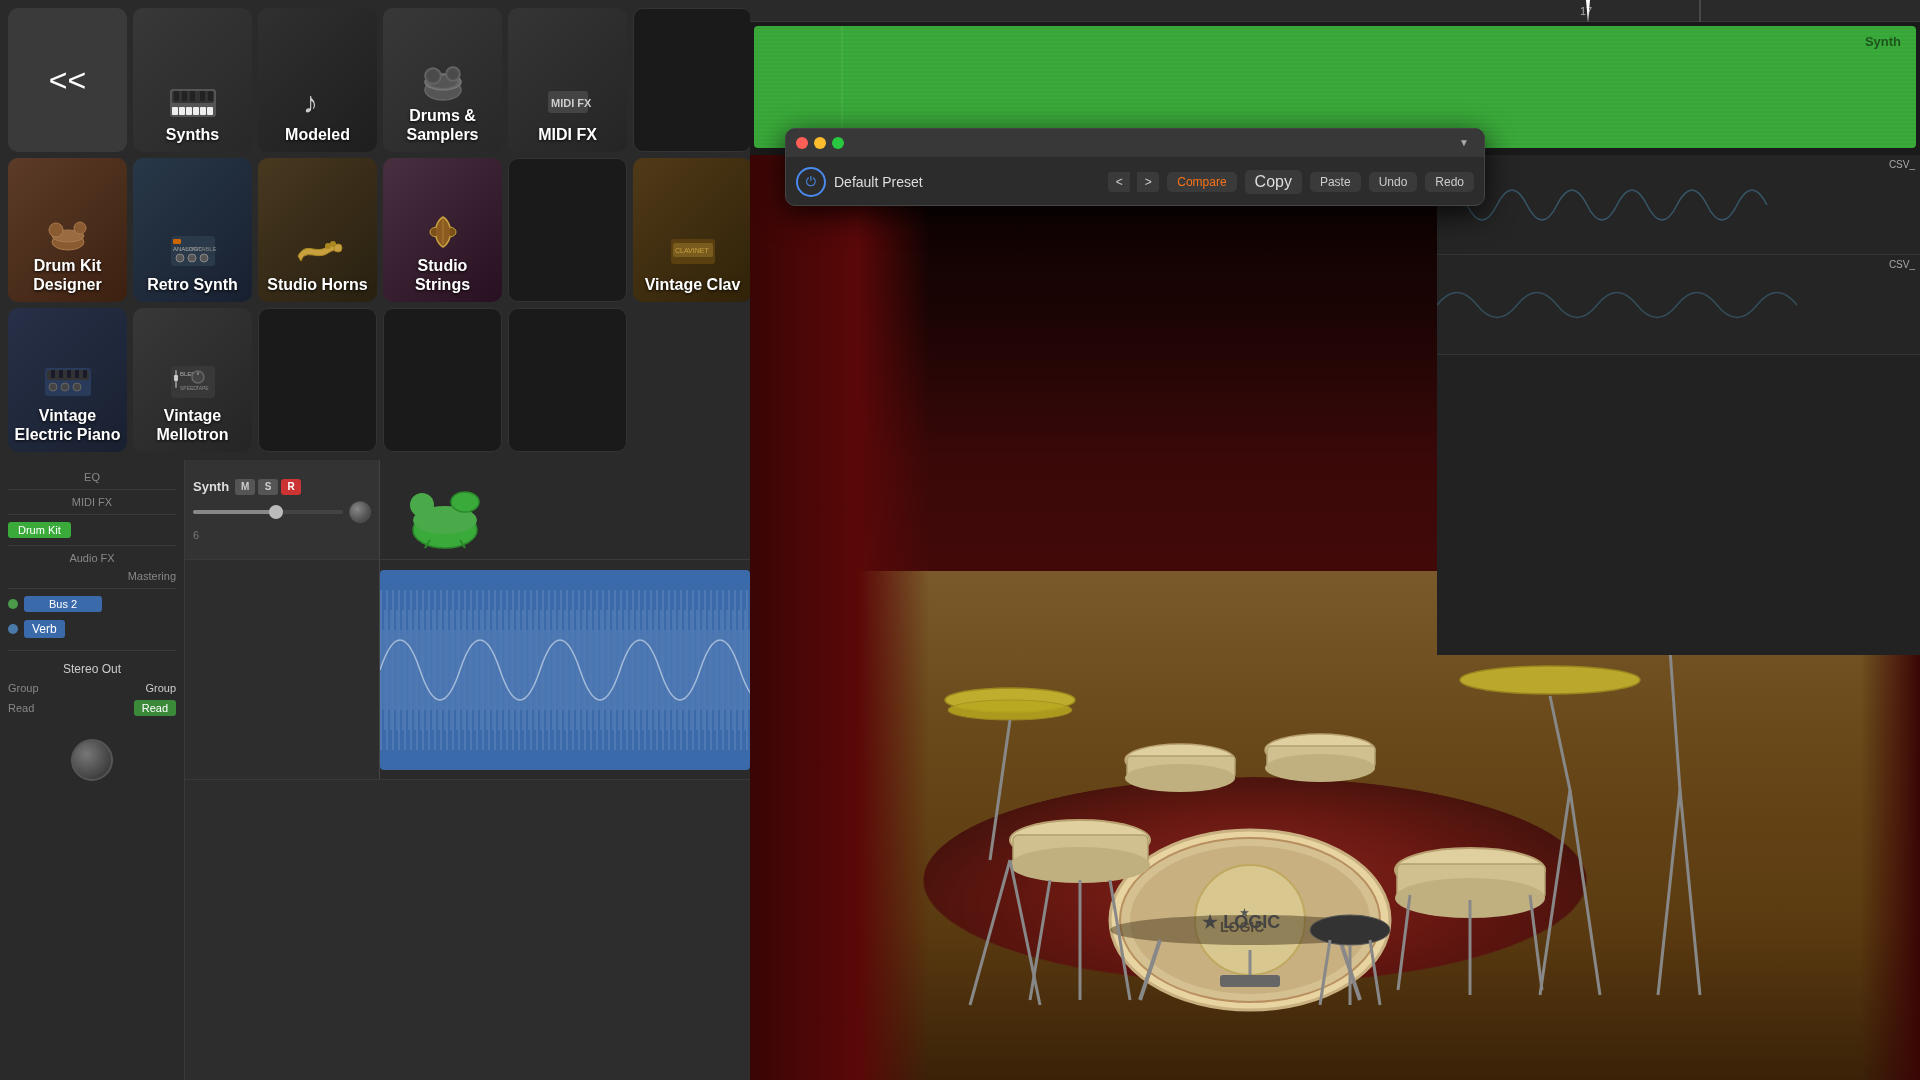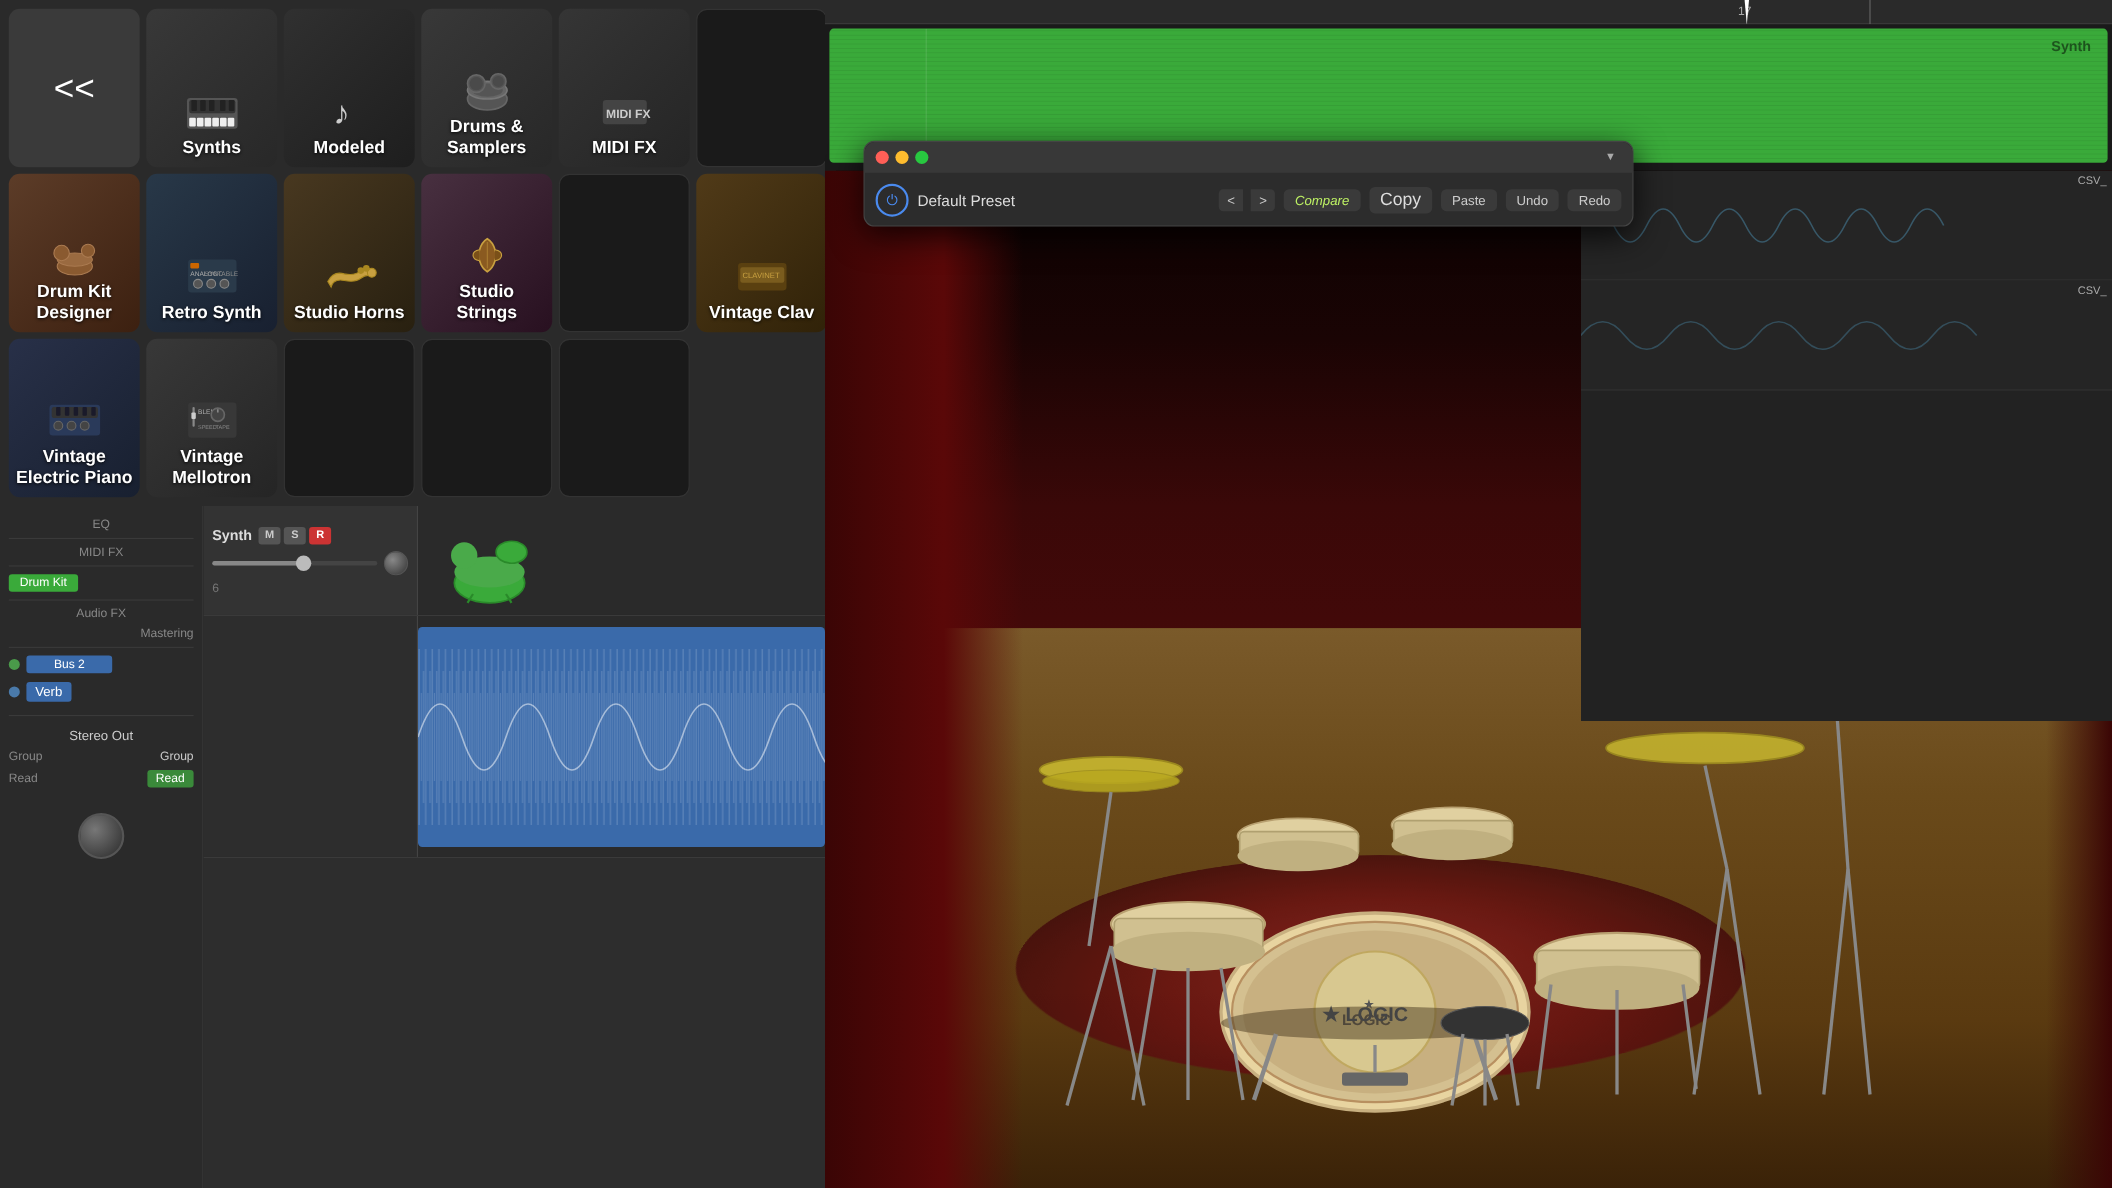--- a/index.html
+++ b/index.html
@@ -351,21 +351,21 @@
 
   <div style="height:50px; display:flex; align-items:center; padding:0 10px; gap:8px;">
 
     <div style="width:30px;height:30px;border-radius:50%;border:2.5px solid #4a8aee;display:flex;align-items:center;justify-content:center;color:#4a8aee;font-size:13px;cursor:pointer;">⏻</div>
 
     <span style="color:#ddd;font-size:14px;font-weight:500;flex:1;">Default Preset</span>
 
     <div style="width:22px;height:20px;background:#3a3a3a;border-radius:4px 0 0 4px;display:flex;align-items:center;justify-content:center;color:#ccc;font-size:12px;cursor:pointer;">&lt;</div>
     <div style="width:22px;height:20px;background:#3a3a3a;border-radius:0 4px 4px 0;display:flex;align-items:center;justify-content:center;color:#ccc;font-size:12px;cursor:pointer;margin-left:-1px;">&gt;</div>
 
-    <div style="background:#3a3a3a;color:#bef264;padding:3px 10px;border-radius:5px;font-size:12px;cursor:pointer;font-style:italic;">Compare</div>
+    <div style="background:#3a3a3a;color:#f97316;padding:3px 10px;border-radius:5px;font-size:12px;cursor:pointer;">Compare</div>
 
     <div style="background:#3a3a3a;color:#ddd;padding:3px 10px;border-radius:5px;font-size:16px;cursor:pointer;font-weight:500;">Copy</div>
 
     <div style="background:#3a3a3a;color:#ccc;padding:3px 10px;border-radius:5px;font-size:12px;cursor:pointer;">Paste</div>
 
     <div style="background:#3a3a3a;color:#ccc;padding:3px 10px;border-radius:5px;font-size:12px;cursor:pointer;">Undo</div>
 
     <div style="background:#3a3a3a;color:#ccc;padding:3px 10px;border-radius:5px;font-size:12px;cursor:pointer;">Redo</div>
   </div>
 </div>

